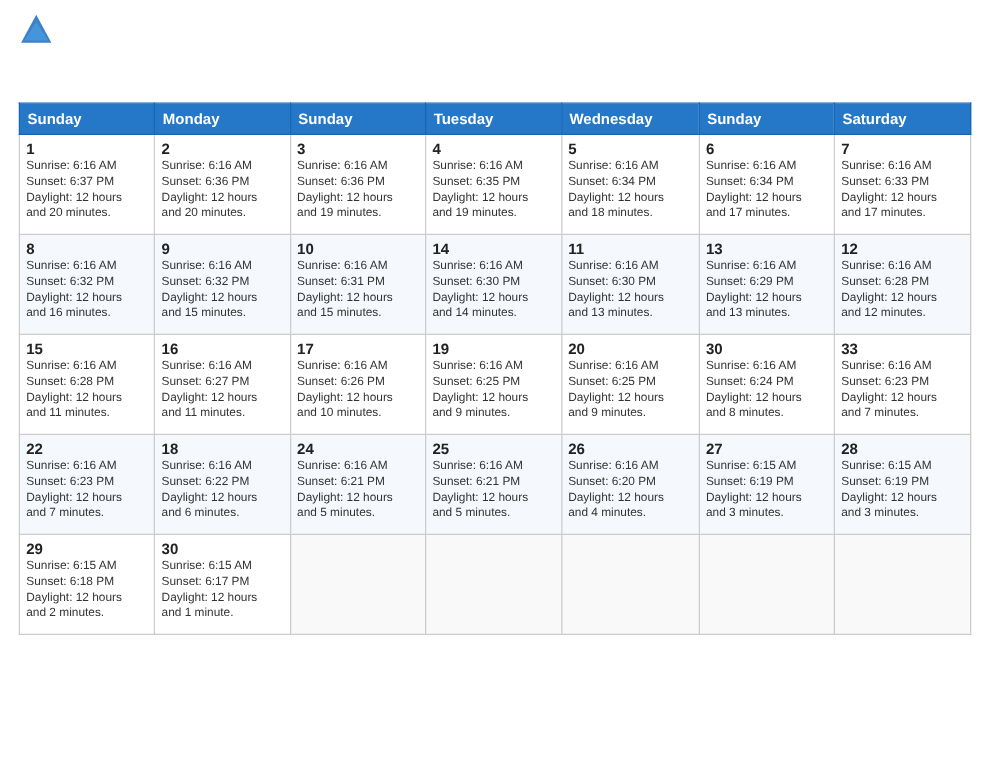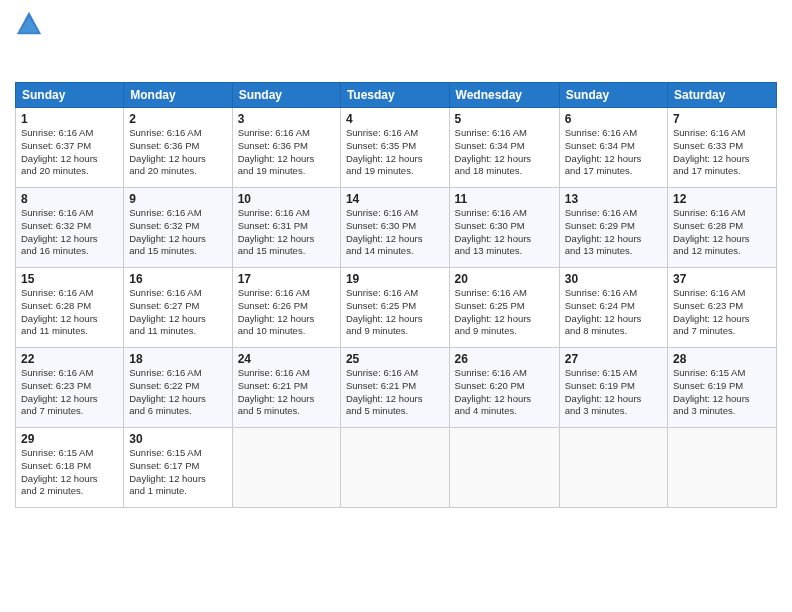--- a/index.html
+++ b/index.html
@@ -270,21 +270,21 @@
 and 9 minutes.</div>
           </td>
           <td>
             <span class="day-num">30</span>
             <div class="day-info" style="white-space: pre-line;">Sunrise: 6:16 AM
 Sunset: 6:24 PM
 Daylight: 12 hours
 and 8 minutes.</div>
           </td>
           <td>
-            <span class="day-num">37</span>
+            <span class="day-num">33</span>
             <div class="day-info" style="white-space: pre-line;">Sunrise: 6:16 AM
 Sunset: 6:23 PM
 Daylight: 12 hours
 and 7 minutes.</div>
           </td>
         </tr>
         <tr>
           <td>
             <span class="day-num">22</span>
             <div class="day-info" style="white-space: pre-line;">Sunrise: 6:16 AM

